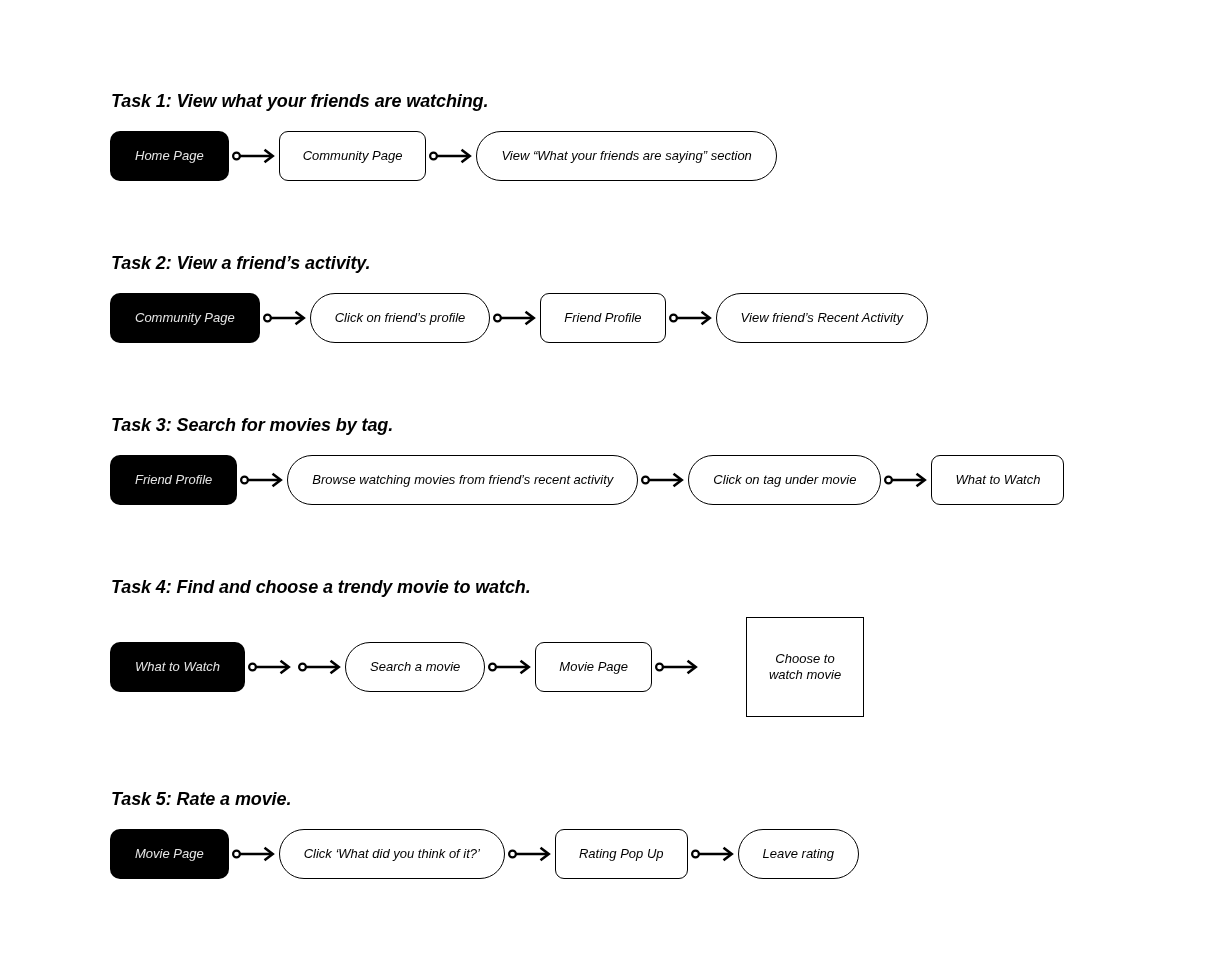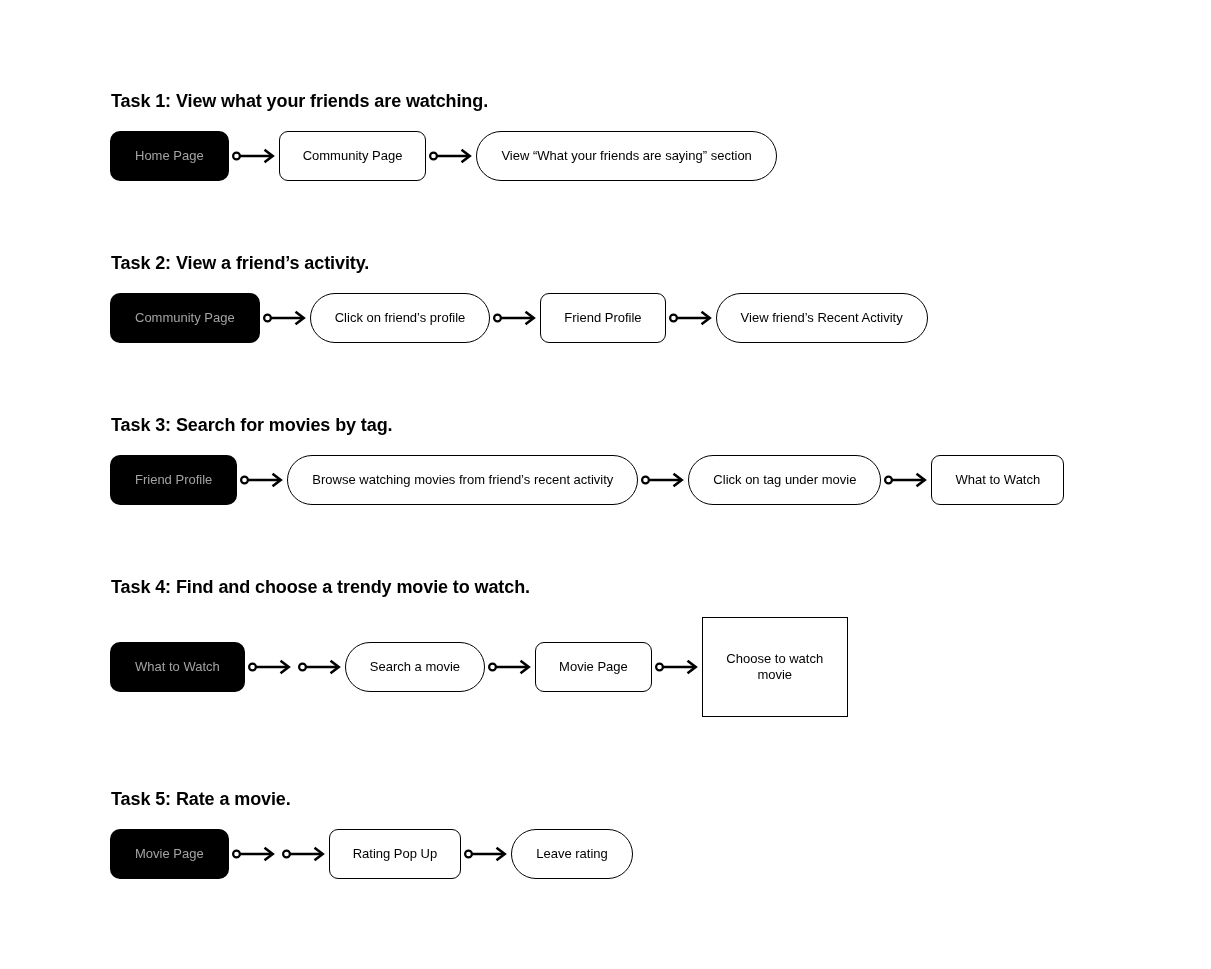--- a/index.html
+++ b/index.html
@@ -5,21 +5,21 @@
   :root { --ink: #000000; --paper: #ffffff; }
   * { box-sizing: border-box; }
   html, body {
     margin: 0; padding: 0;
     width: 1211px; height: 969px;
     background: var(--paper);
     font-family: "Liberation Sans", sans-serif;
     color: var(--ink);
     overflow: hidden;
   }
-  .canvas { padding: 91px 20px 0 110px; }
+  .canvas { padding: 91px 20px 0 110px; font-style: italic; }
   .task { margin: 0 0 72px 0; }
   .task-title {
     font-size: 18px;
     font-weight: 700;
     line-height: 20px;
     letter-spacing: -0.1px;
     margin: 0 0 20px 1px;
   }
   .flow-row { display: flex; align-items: center; }
   .node {
@@ -29,33 +29,34 @@
     padding: 0 23px;
     font-size: 13px;
     line-height: 16px;
     text-align: center;
     background: var(--paper);
     border: 1.5px solid var(--ink);
   }
   .node span { white-space: nowrap; }
   .shape-start {
     background: var(--ink);
-    color: #a3a3a3;
+    color: #e5e5e5;
     border: none;
     border-radius: 10px;
     padding: 0 25px;
   }
   .shape-rounded { border-radius: 9px; }
   .shape-pill   { border-radius: 25px; padding: 0 24px; text-align: right; }
   .shape-box {
     border-width: 1px;
     border-radius: 0;
-    width: 146px;
+    width: 118px;
     height: 100px;
     padding: 0 12px;
+    margin-left: 44px;
   }
   .shape-box span { white-space: normal; }
   .connector { flex: 0 0 auto; display: block; margin: 0 2px; }
 </style>
 </head>
 <body>
 
 <div class="canvas">
   <div id="tasks-root">
       <section class="task">
@@ -187,20 +188,23 @@
         <h2 class="task-title">Task 5: Rate a movie.</h2>
         <div class="flow-row">
           <div class="node shape-start">
             <span>Movie Page</span>
           </div>
   <svg class="connector" width="46" height="18" viewBox="0 0 46 18" aria-hidden="true">
     <circle cx="5.5" cy="9" r="3.4" fill="#ffffff" stroke="#000000" stroke-width="2.2"></circle>
     <line x1="8.9" y1="9" x2="41" y2="9" stroke="#000000" stroke-width="2.6"></line>
     <path d="M33.5 2.8 L41.7 9 L33.5 15.2" fill="none" stroke="#000000" stroke-width="2.6"></path>
   </svg>
+<div class="node shape-pill">
+            <span>Click ‘What did you think of it?’</span>
+          </div>
   <svg class="connector" width="46" height="18" viewBox="0 0 46 18" aria-hidden="true">
     <circle cx="5.5" cy="9" r="3.4" fill="#ffffff" stroke="#000000" stroke-width="2.2"></circle>
     <line x1="8.9" y1="9" x2="41" y2="9" stroke="#000000" stroke-width="2.6"></line>
     <path d="M33.5 2.8 L41.7 9 L33.5 15.2" fill="none" stroke="#000000" stroke-width="2.6"></path>
   </svg>
 <div class="node shape-rounded">
             <span>Rating Pop Up</span>
           </div>
   <svg class="connector" width="46" height="18" viewBox="0 0 46 18" aria-hidden="true">
     <circle cx="5.5" cy="9" r="3.4" fill="#ffffff" stroke="#000000" stroke-width="2.2"></circle>

